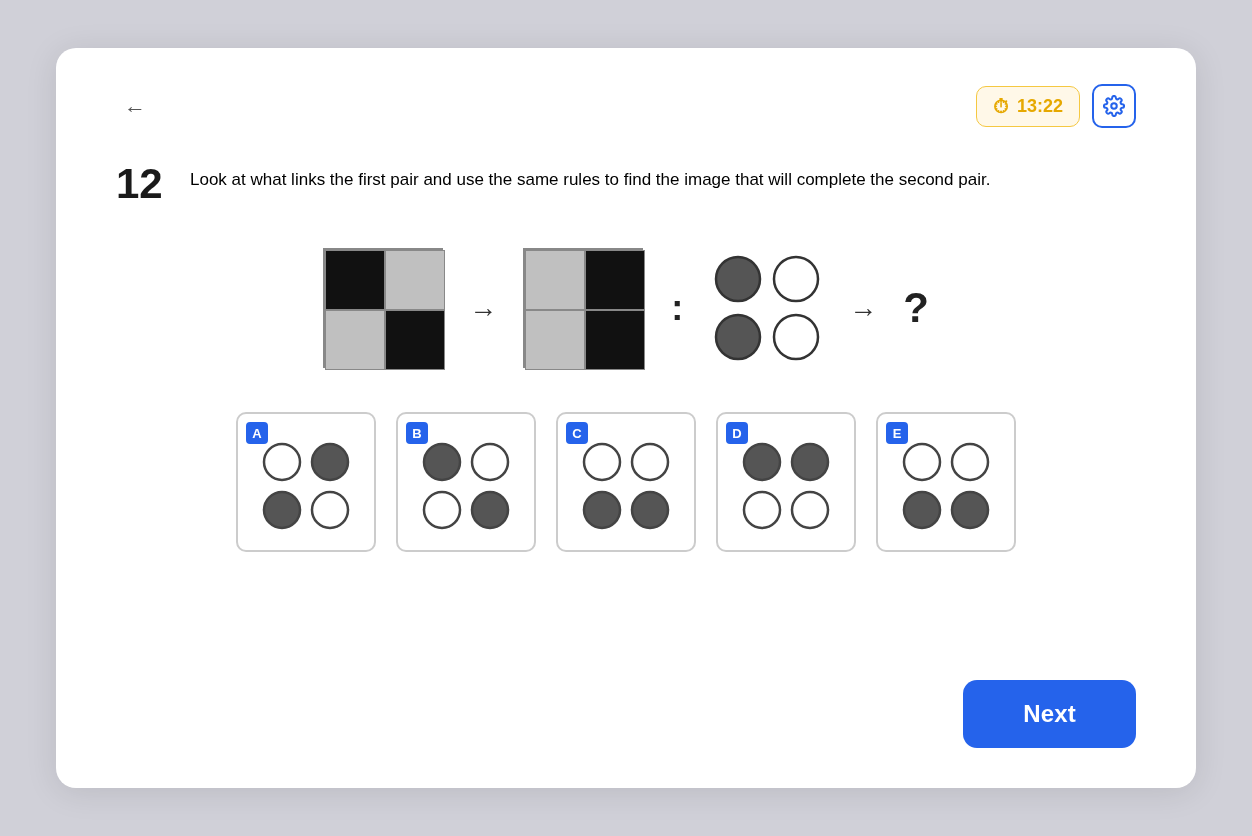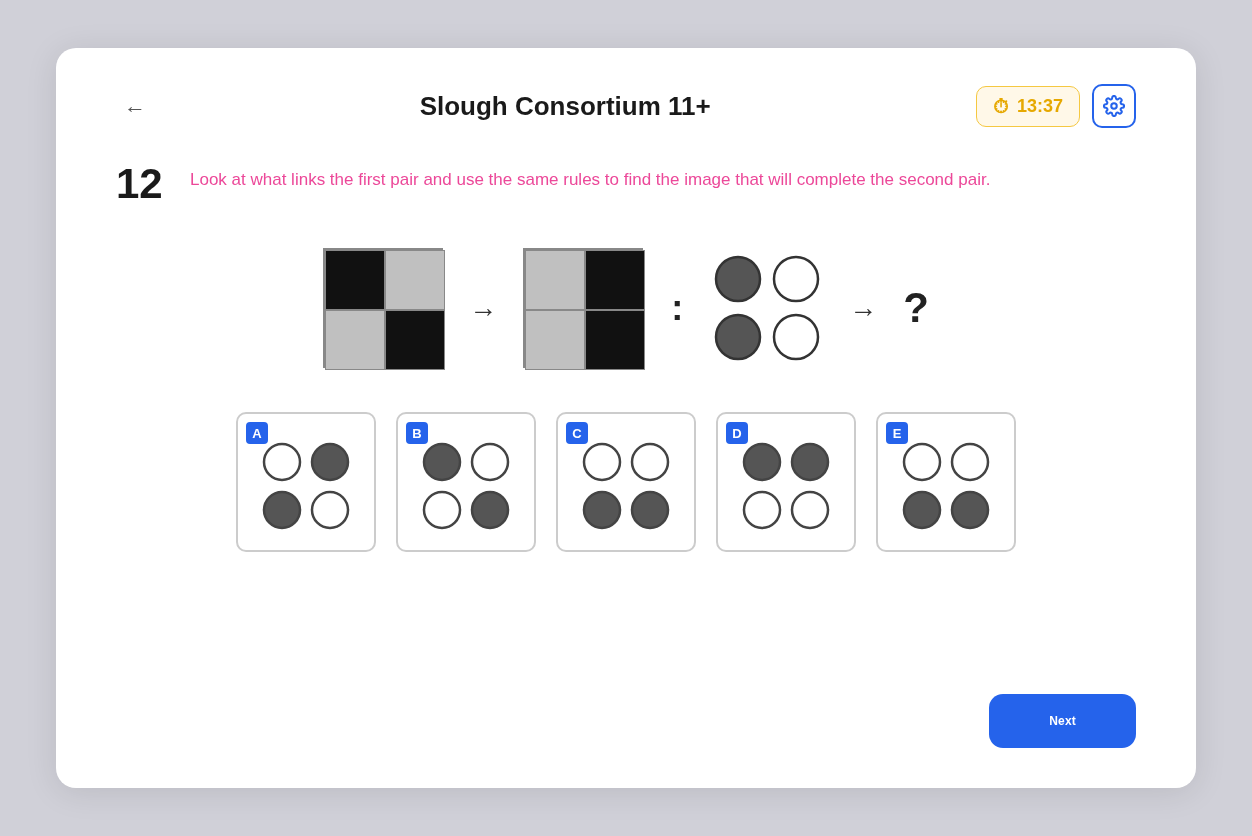--- a/index.html
+++ b/index.html
@@ -82,21 +82,21 @@
       margin-top: 26px;
     }
     .question-number {
       font-size: 42px;
       font-weight: 900;
       color: #1a1a1a;
       min-width: 50px;
     }
     .question-text {
       font-size: 17px;
-      color: #ec4899;
+      color: #000000;
       line-height: 1.6;
       padding-top: 6px;
     }
     .puzzle-area {
       display: flex;
       align-items: center;
       justify-content: center;
       gap: 20px;
       margin-bottom: 44px;
     }
@@ -171,38 +171,37 @@
     }
     .next-btn {
       position: absolute;
       right: 60px;
       bottom: 40px;
       background: #2563eb;
       color: #fff;
       border: none;
       border-radius: 14px;
       padding: 20px 60px;
-      font-size: 12px;
+      font-size: 24px;
       font-weight: 700;
       cursor: pointer;
       letter-spacing: 0.2px;
     }
   </style>
 </head>
 <body>
 
 <div class="card">
 
   <div class="header">
     <button class="back-btn">←</button>
-    <span class="title">Slough Consortium 11+</span>
     <div class="header-right">
       <div class="timer-badge">
         <span class="timer-icon">⏱</span>
-        <span>13:37</span>
+        <span>13:22</span>
       </div>
       <button class="settings-btn">
         <svg width="22" height="22" viewBox="0 0 24 24" fill="none" stroke="#2563eb" stroke-width="2.2" stroke-linecap="round" stroke-linejoin="round">
           <circle cx="12" cy="12" r="3"></circle>
           <path d="M19.4 15a1.65 1.65 0 0 0 .33 1.82l.06.06a2 2 0 0 1-2.83 2.83l-.06-.06a1.65 1.65 0 0 0-1.82-.33 1.65 1.65 0 0 0-1 1.51V21a2 2 0 0 1-4 0v-.09A1.65 1.65 0 0 0 9 19.4a1.65 1.65 0 0 0-1.82.33l-.06.06a2 2 0 0 1-2.83-2.83l.06-.06A1.65 1.65 0 0 0 4.68 15a1.65 1.65 0 0 0-1.51-1H3a2 2 0 0 1 0-4h.09A1.65 1.65 0 0 0 4.6 9a1.65 1.65 0 0 0-.33-1.82l-.06-.06a2 2 0 0 1 2.83-2.83l.06.06A1.65 1.65 0 0 0 9 4.68a1.65 1.65 0 0 0 1-1.51V3a2 2 0 0 1 4 0v.09a1.65 1.65 0 0 0 1 1.51 1.65 1.65 0 0 0 1.82-.33l.06-.06a2 2 0 0 1 2.83 2.83l-.06.06A1.65 1.65 0 0 0 19.4 9a1.65 1.65 0 0 0 1.51 1H21a2 2 0 0 1 0 4h-.09a1.65 1.65 0 0 0-1.51 1z"></path>
         </svg>
       </button>
     </div>
   </div>
 

